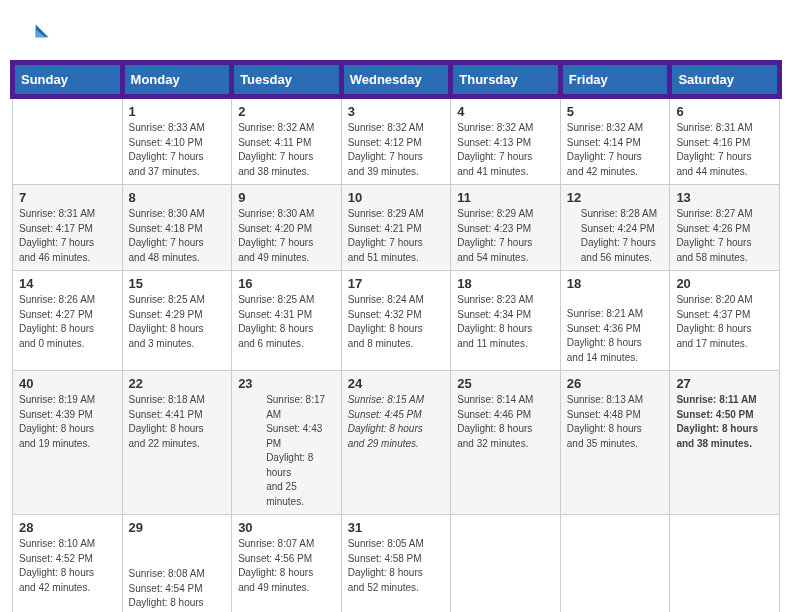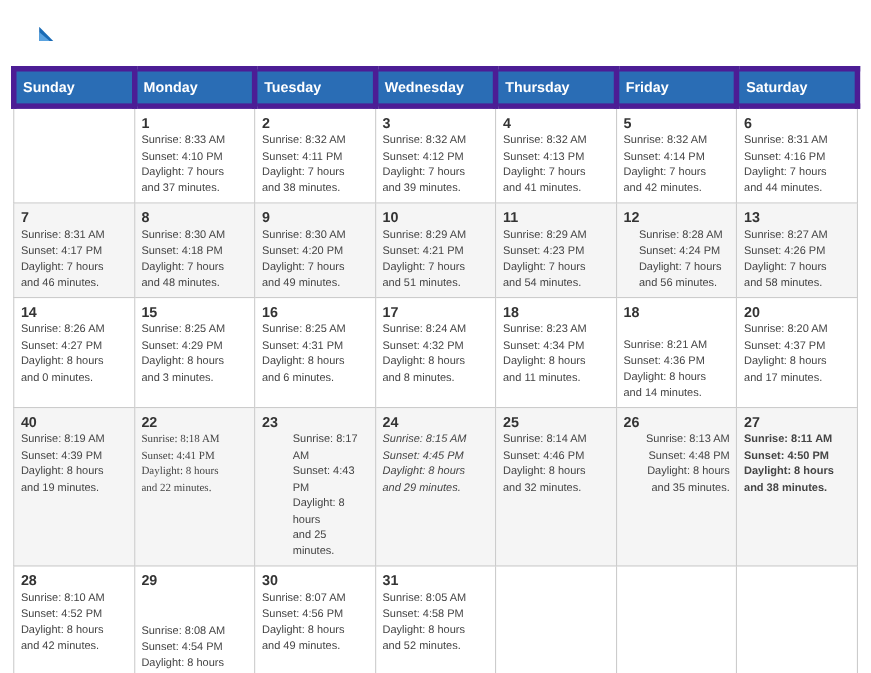--- a/index.html
+++ b/index.html
@@ -273,21 +273,21 @@
       <tr>
         <td>
           <span class="day-num">40</span>
           <div class="day-info" style="white-space: pre-line;">Sunrise: 8:19 AM
 Sunset: 4:39 PM
 Daylight: 8 hours
 and 19 minutes.</div>
         </td>
         <td>
           <span class="day-num">22</span>
-          <div class="day-info" style="white-space: pre-line; font-family: Liberation Serif, serif;">Sunrise: 8:18 AM
+          <div class="day-info" style="white-space: pre-line;">Sunrise: 8:18 AM
 Sunset: 4:41 PM
 Daylight: 8 hours
 and 22 minutes.</div>
         </td>
         <td>
           <span class="day-num">23</span>
           <div class="day-info" style="white-space: pre-line; margin-left: 28px;">Sunrise: 8:17 AM
 Sunset: 4:43 PM
 Daylight: 8 hours
 and 25 minutes.</div>
@@ -301,21 +301,21 @@
         </td>
         <td>
           <span class="day-num">25</span>
           <div class="day-info" style="white-space: pre-line;">Sunrise: 8:14 AM
 Sunset: 4:46 PM
 Daylight: 8 hours
 and 32 minutes.</div>
         </td>
         <td>
           <span class="day-num">26</span>
-          <div class="day-info" style="white-space: pre-line; text-align: right;">Sunrise: 8:13 AM
+          <div class="day-info" style="white-space: pre-line;">Sunrise: 8:13 AM
 Sunset: 4:48 PM
 Daylight: 8 hours
 and 35 minutes.</div>
         </td>
         <td>
           <span class="day-num">27</span>
           <div class="day-info" style="white-space: pre-line; font-weight: bold;">Sunrise: 8:11 AM
 Sunset: 4:50 PM
 Daylight: 8 hours
 and 38 minutes.</div>

